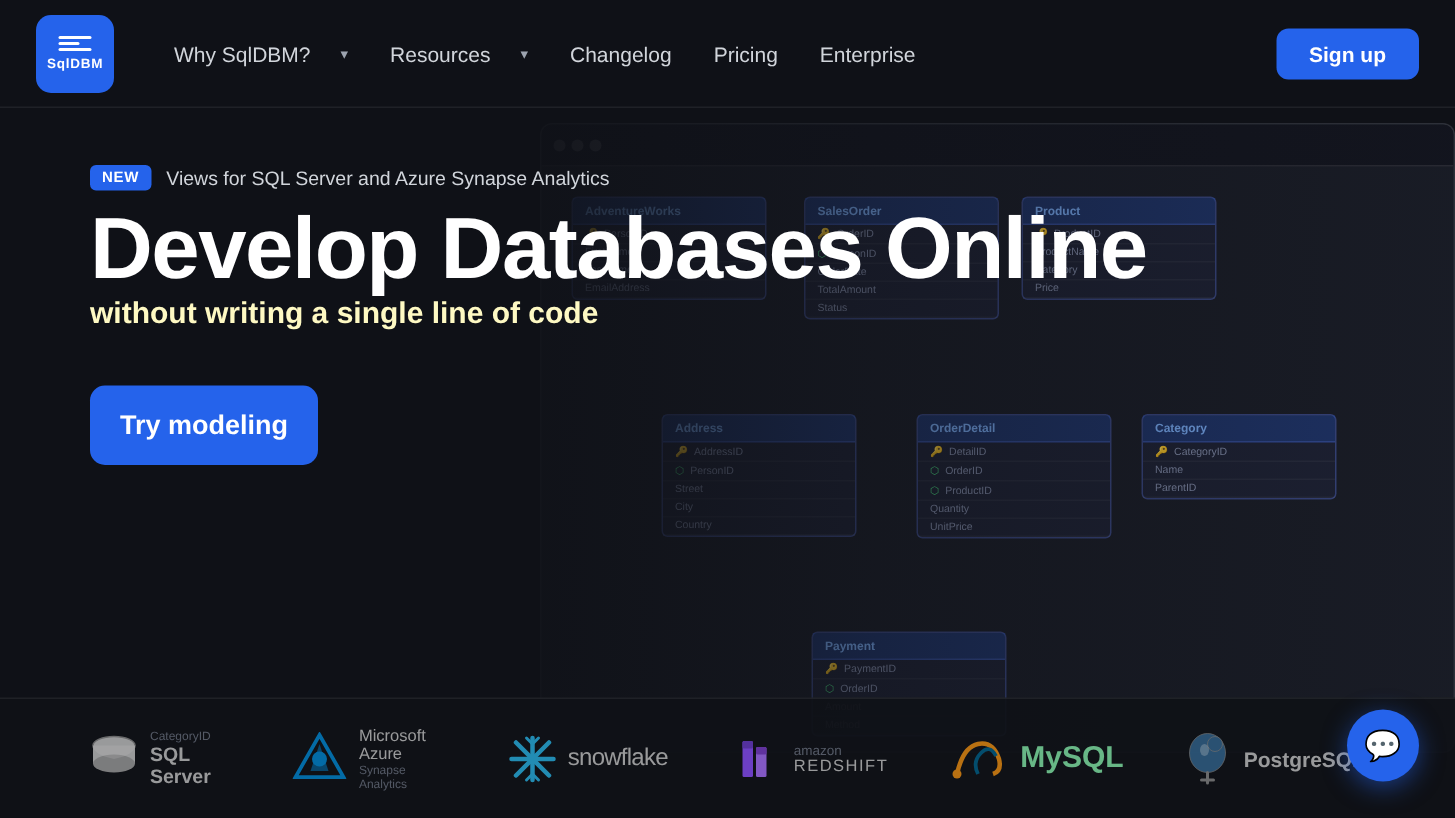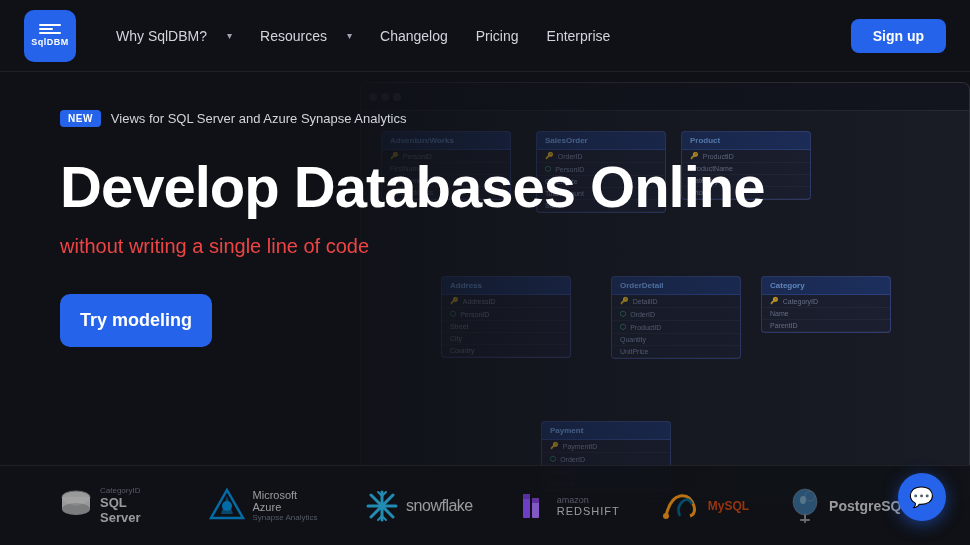--- a/index.html
+++ b/index.html
@@ -228,21 +228,21 @@
     .hero-content {
       position: relative;
       z-index: 5;
       padding: 36px 60px;
     }
 
     .new-badge {
       display: inline-flex;
       align-items: center;
       gap: 10px;
-      margin-bottom: 28px;
+      margin-bottom: 7px;
       justify-content: space-between;
     }
 
     .badge-tag {
       background: #2563eb;
       color: #fff;
       font-size: 10px;
       font-weight: 700;
       padding: 3px 8px;
       border-radius: 4px;
@@ -253,28 +253,27 @@
     .badge-text {
       color: #d1d5db;
       font-size: 13px;
     }
 
     .hero-title {
       font-size: 58px;
       font-weight: 800;
       color: #fff;
       line-height: 1.1;
-      margin-bottom: 16px;
       letter-spacing: -1px;
     }
 
     .hero-subtitle {
       font-size: 20px;
-      font-weight: 400;
-      color: #ef4444;
+      font-weight: 700;
+      color: #fef9c3;
       margin-bottom: 36px;
     }
 
     .try-btn {
       background: #2563eb;
       color: #fff;
       font-size: 18px;
       font-weight: 700;
       padding: 16px 20px;
       border-radius: 10px;
@@ -522,21 +521,21 @@
     </div>
 
     <div class="logo-item">
       <div class="logo-img">
         <svg width="40" height="36" viewBox="0 0 40 36">
           <path d="M6 28 Q10 10 20 8 Q30 6 34 18 Q36 26 30 28" fill="none" stroke="#f29111" stroke-width="3"></path>
           <path d="M20 28 Q16 20 22 14 Q28 8 32 16" fill="none" stroke="#00618a" stroke-width="2.5"></path>
           <circle cx="6" cy="28" r="3" fill="#f29111"></circle>
         </svg>
       </div>
-      <span style="font-size:12px;font-weight:700;color:#c2410c;text-align:center;">MySQL</span>
+      <span style="font-size:20px;font-weight:700;color:#86efac;text-align:center;">MySQL</span>
     </div>
 
     <div class="logo-item">
       <div class="logo-img">
         <svg width="32" height="36" viewBox="0 0 32 36">
           <ellipse cx="16" cy="14" rx="12" ry="13" fill="#336791" stroke="#888" stroke-width="0.5"></ellipse>
           <ellipse cx="21" cy="8" rx="5" ry="5" fill="#336791" stroke="#888" stroke-width="0.5"></ellipse>
           <line x1="16" y1="27" x2="16" y2="34" stroke="#888" stroke-width="2" stroke-linecap="round"></line>
           <line x1="12" y1="32" x2="20" y2="32" stroke="#888" stroke-width="2" stroke-linecap="round"></line>
           <ellipse cx="14" cy="12" rx="3" ry="4" fill="#fff" opacity="0.3"></ellipse>

